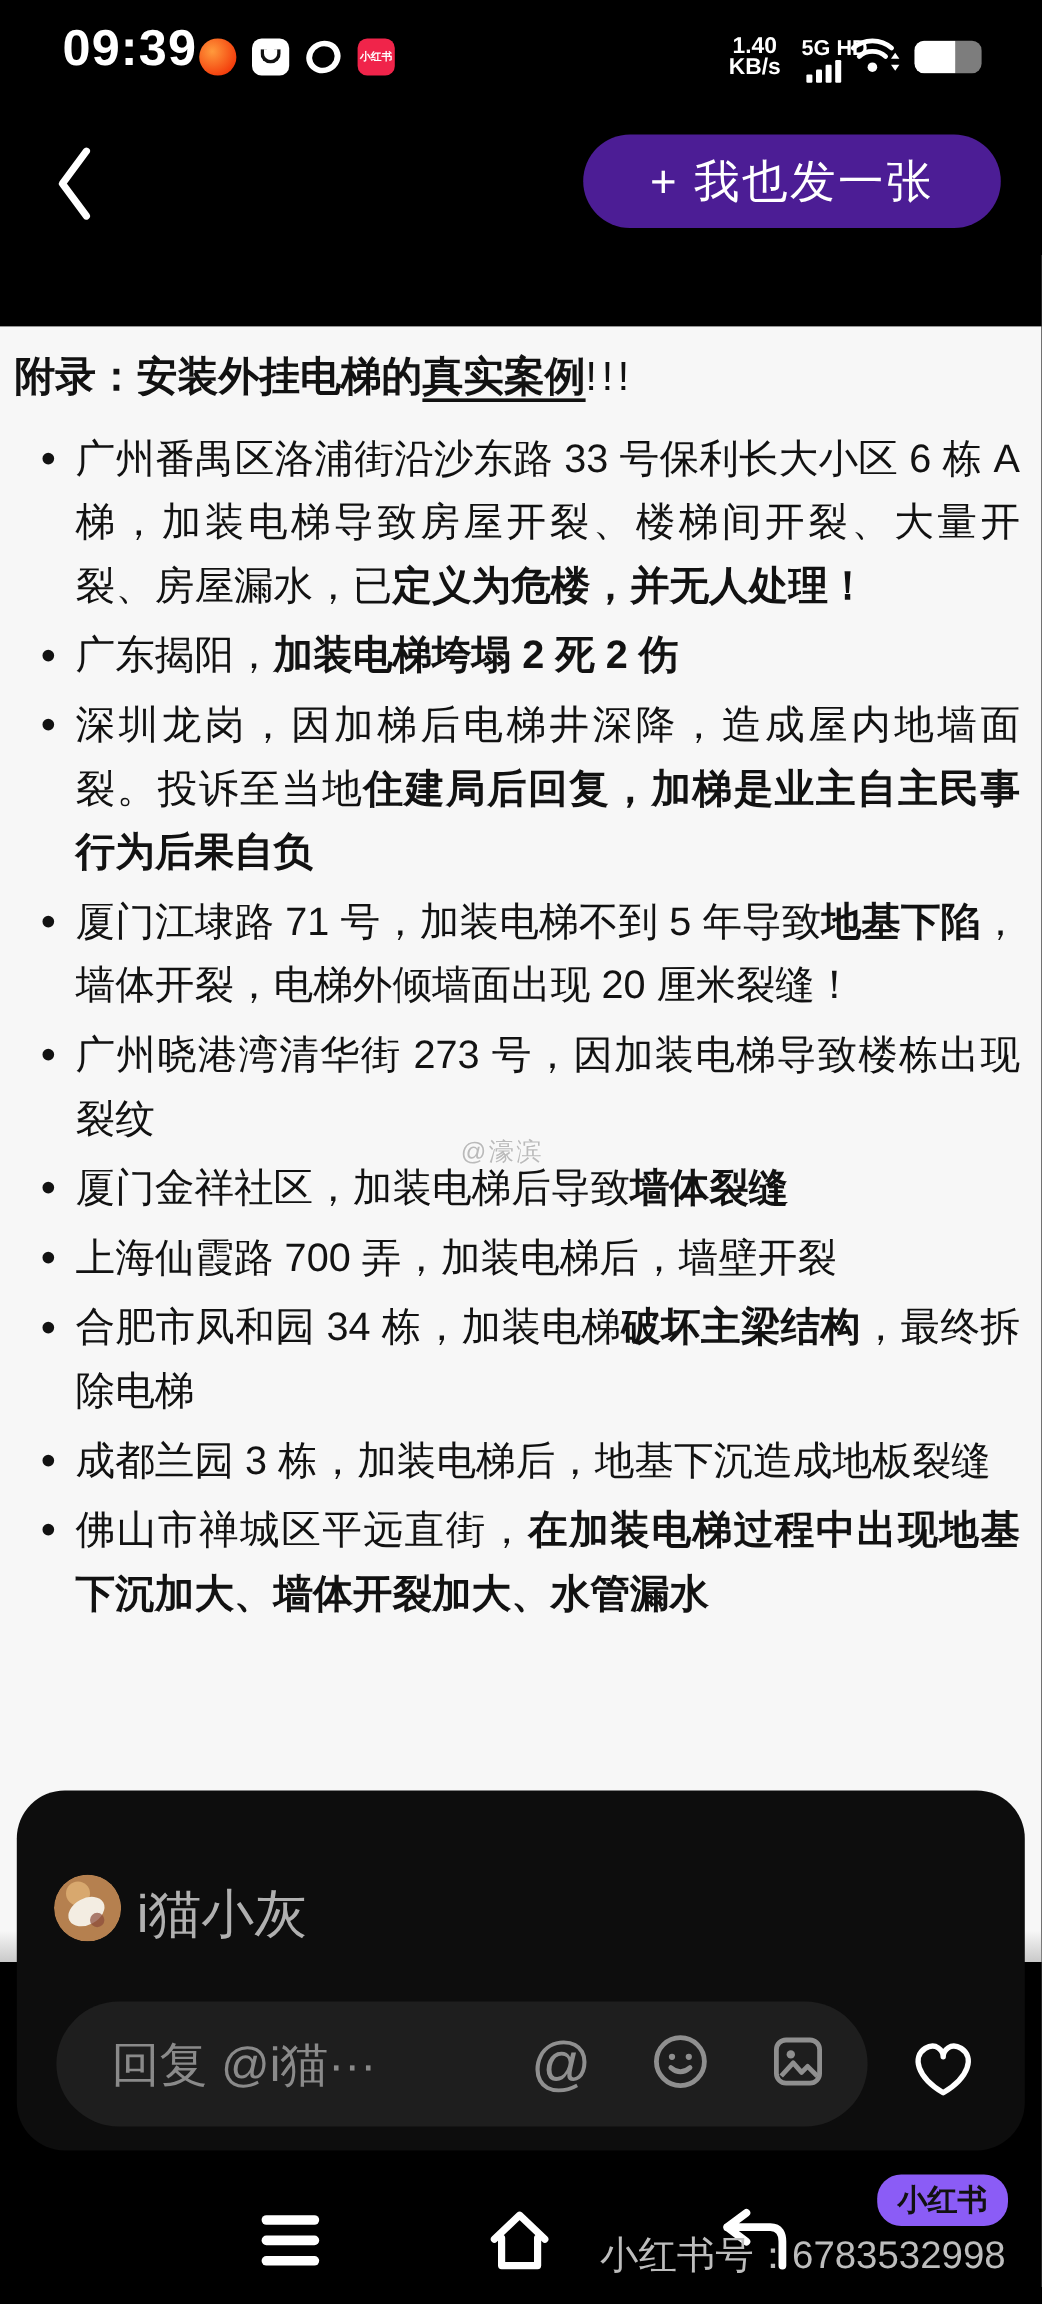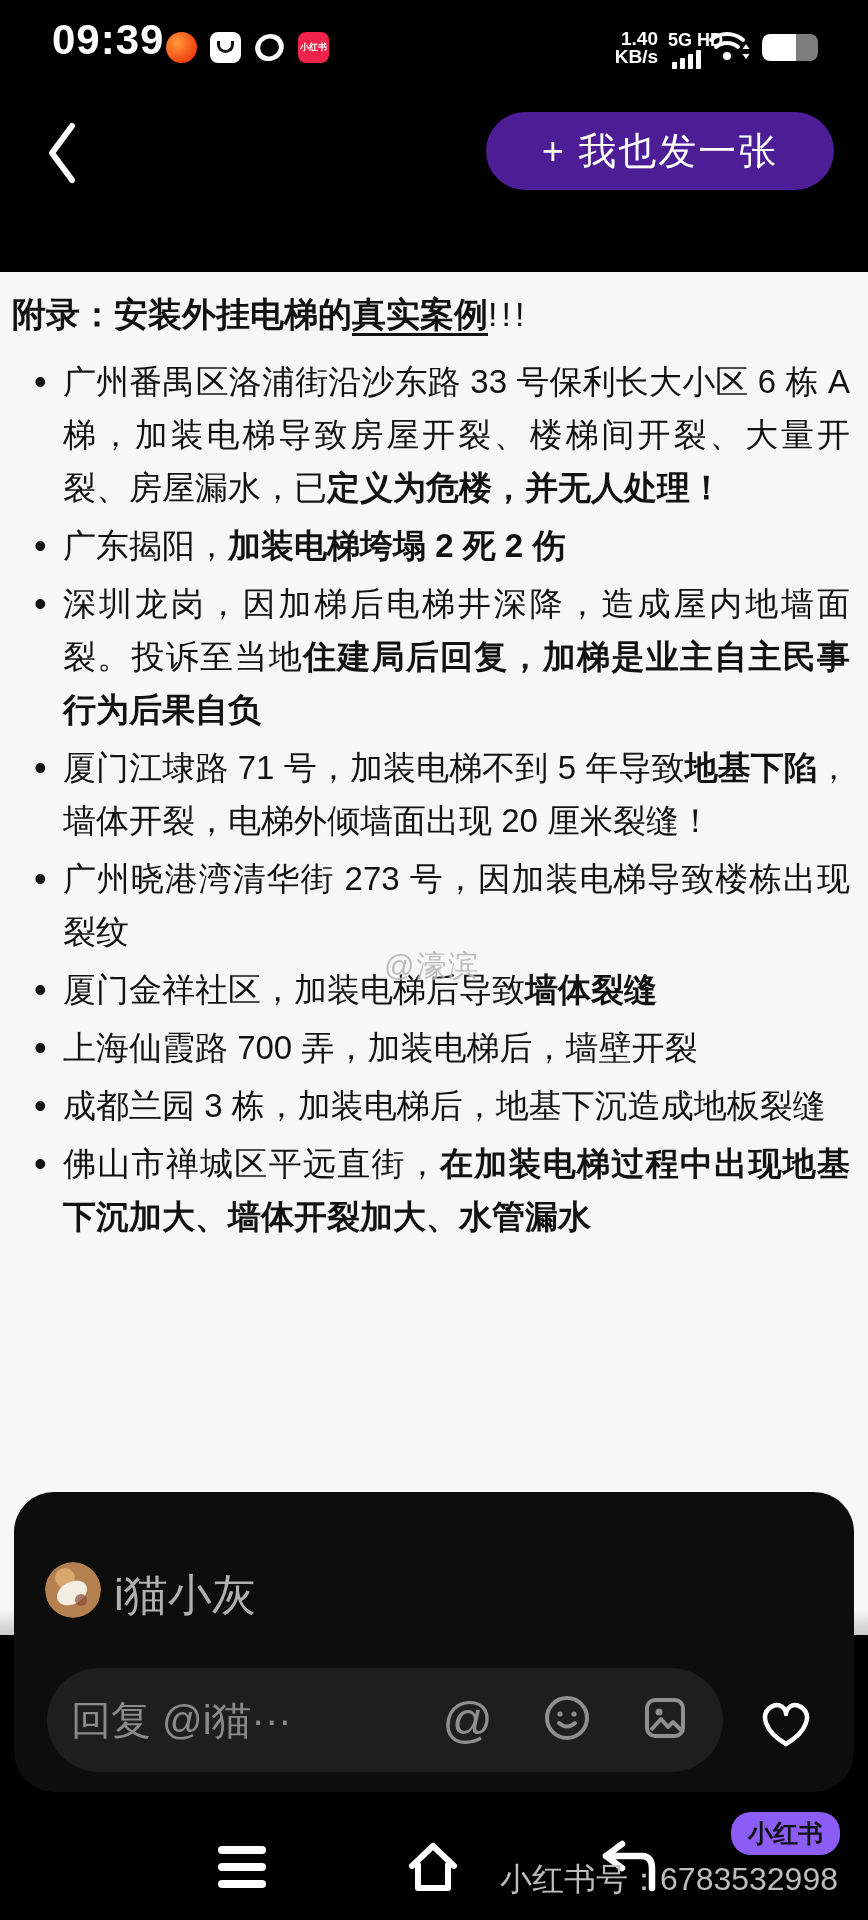--- a/index.html
+++ b/index.html
@@ -13,21 +13,21 @@
   .ic{width:31px;height:31px;border-radius:8px;position:relative;}
   .ic-orange{border-radius:50%;background:radial-gradient(circle at 35% 35%,#ff9a3c,#f33d0c 75%);}
   .ic-white{background:#fff;}
   .ic-white:after{content:"";position:absolute;left:7px;right:7px;top:9px;height:9px;
       border:3px solid #111;border-top:none;border-radius:0 0 10px 10px;}
   .ic-ring{background:transparent;border-radius:50%;}
   .ic-ring:after{content:"";position:absolute;inset:1px;border:5px solid #fff;border-radius:50%;transform:rotate(-25deg) scaleY(.92);}
   .ic-red{background:#f0244a;}
   .ic-red:after{content:"小红书";position:absolute;inset:0;color:#fff;font-size:9px;font-weight:700;
       display:flex;align-items:center;justify-content:center;}
-  .netspeed{left:600px;top:30px;width:58px;text-align:right;color:#fff;font-weight:700;
+  .netspeed{left:600px;top:30px;width:58px;text-align:center;color:#fff;font-weight:700;
       font-size:19px;line-height:18px;}
   .nettype{left:668px;top:30px;color:#fff;font-weight:700;font-size:18px;}
   .sigbars{left:672px;top:50px;display:flex;align-items:flex-end;gap:3px;}
   .sigbars i{display:block;width:5px;background:#fff;border-radius:1px;}
   .wifi{left:708px;top:30px;}
   .battery{left:762px;top:34px;width:56px;height:27px;border-radius:8px;background:#7d7d7d;overflow:hidden;}
   .battery i{display:block;width:60%;height:100%;background:#fff;border-radius:8px 0 0 8px;}
   .battery:after{content:"";position:absolute;right:-5px;top:8px;width:4px;height:11px;background:#7d7d7d;border-radius:0 3px 3px 0;}
 
   
@@ -41,30 +41,30 @@
   .content:after{content:"";position:absolute;left:0;right:0;bottom:0;height:26px;
       background:linear-gradient(#f7f7f700,#c9c9c9);}
   .note-title{margin:16px 18px 14px 12px;font-size:34px;font-weight:700;line-height:53px;}
   .note-title .u{text-decoration:underline;text-decoration-thickness:3px;text-underline-offset:7px;}
   .note-title .bang{font-weight:400;letter-spacing:4px;}
   ul.cases{margin:0;padding:0 18px 0 34px;list-style:none;}
   ul.cases li{position:relative;padding-left:29px;font-size:33px;line-height:53px;
       text-align:justify;margin-bottom:5px;color:#121212;}
   ul.cases li:before{content:"•";position:absolute;left:0;top:0;font-size:36px;}
   ul.cases .b{font-weight:700;}
-  .watermark{left:384px;top:946px;color:rgba(170,170,170,.8);font-size:30px;letter-spacing:2px;
+  .watermark{left:384px;top:946px;color:rgba(170,170,170,.8);font-size:21px;letter-spacing:2px;
       text-shadow:0 0 2px #fff;}
 
   
   .panel{left:14px;top:1492px;width:840px;height:300px;background:#0d0d0d;border-radius:40px;}
   .avatar{left:45px;top:1562px;width:56px;height:56px;border-radius:50%;overflow:hidden;cursor:pointer;}
   .uname{left:114px;top:1566px;color:#b0b0b0;font-size:44px;}
   .pill{left:47px;top:1668px;width:676px;height:104px;border-radius:52px;background:#1e1e1e;
       display:flex;align-items:center;cursor:text;}
-  .pill .ph{margin-left:24px;color:#8a8a8a;font-size:40px;flex:0 0 auto;}
+  .pill .ph{margin-left:46px;color:#8a8a8a;font-size:40px;flex:0 0 auto;}
   .pill .tools{margin-left:auto;margin-right:34px;display:flex;align-items:center;gap:50px;}
   .at{color:#8f8f8f;font-size:50px;font-weight:400;line-height:1;cursor:pointer;}
   .heart{left:754px;top:1692px;cursor:pointer;}
 
   
   .brandbadge{left:731px;top:1812px;background:#8b5cf6;color:#111;font-weight:700;font-size:25px;
       padding:5px 17px;border-radius:20px;}
   .burger{left:218px;top:1846px;width:48px;cursor:pointer;}
   .burger i{display:block;height:8px;background:#fff;border-radius:4px;margin-bottom:9px;}
   .homebtn{left:402px;top:1838px;cursor:pointer;}
@@ -117,20 +117,21 @@
 <div class="abs content">
   <div class="note-title"><span>附录：安装外挂电梯的</span><span class="u">真实案例</span><span class="bang">!!!</span></div>
   <ul class="cases">
       <li><span>广州番禺区洛浦街沿沙东路 33 号保利长大小区 6 栋 A 梯，加装电梯导致房屋开裂、楼梯间开裂、大量开裂、房屋漏水，已</span><span class="b">定义为危楼，并无人处理！</span></li>
       <li><span>广东揭阳，</span><span class="b">加装电梯垮塌 2 死 2 伤</span></li>
       <li><span>深圳龙岗，因加梯后电梯井深降，造成屋内地墙面裂。投诉至当地</span><span class="b">住建局后回复，加梯是业主自主民事行为后果自负</span></li>
       <li><span>厦门江埭路 71 号，加装电梯不到 5 年导致</span><span class="b">地基下陷</span><span>，墙体开裂，电梯外倾墙面出现 20 厘米裂缝！</span></li>
       <li><span>广州晓港湾清华街 273 号，因加装电梯导致楼栋出现裂纹</span></li>
       <li><span>厦门金祥社区，加装电梯后导致</span><span class="b">墙体裂缝</span></li>
       <li><span>上海仙霞路 700 弄，加装电梯后，墙壁开裂</span></li>
+      <li><span>合肥市凤和园 34 栋，加装电梯</span><span class="b">破坏主梁结构</span><span>，最终拆除电梯</span></li>
       <li><span>成都兰园 3 栋，加装电梯后，地基下沉造成地板裂缝</span></li>
       <li><span>佛山市禅城区平远直街，</span><span class="b">在加装电梯过程中出现地基下沉加大、墙体开裂加大、水管漏水</span></li>
     </ul>
 </div>
 <div class="abs watermark">@濠滨</div>
 
 <div class="abs panel"></div>
 <div class="abs avatar">
   <svg width="56" height="56" viewBox="0 0 56 56">
     <circle cx="28" cy="28" r="28" fill="#b5804f"></circle>

